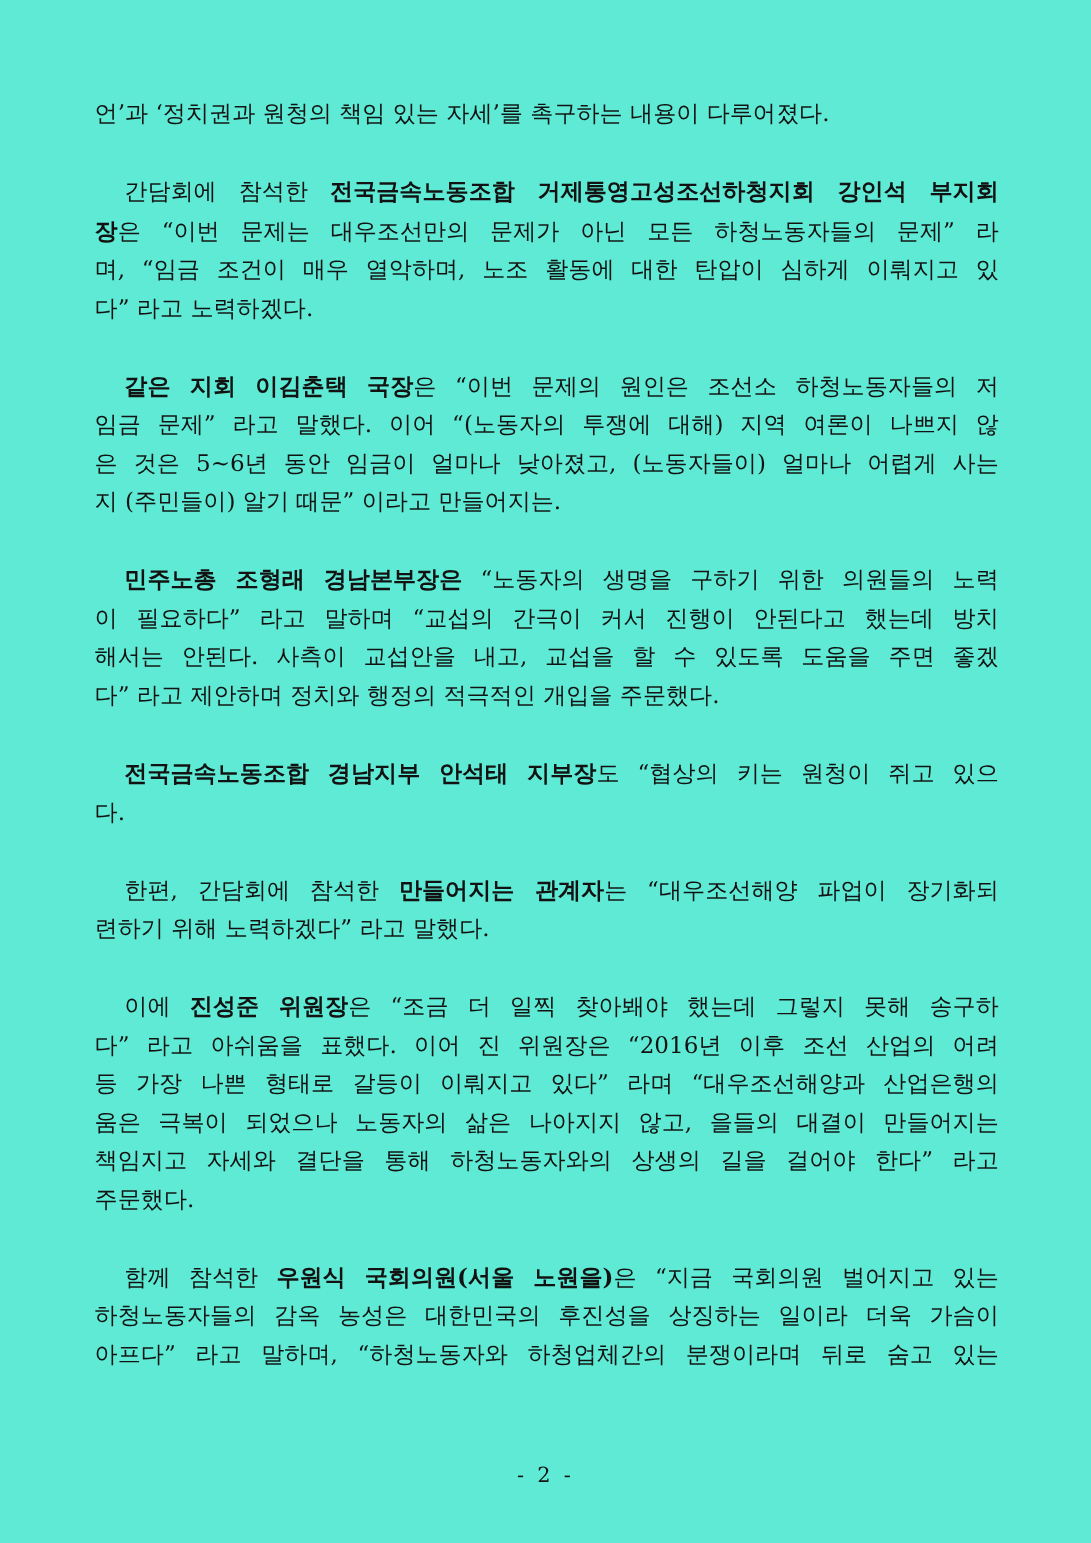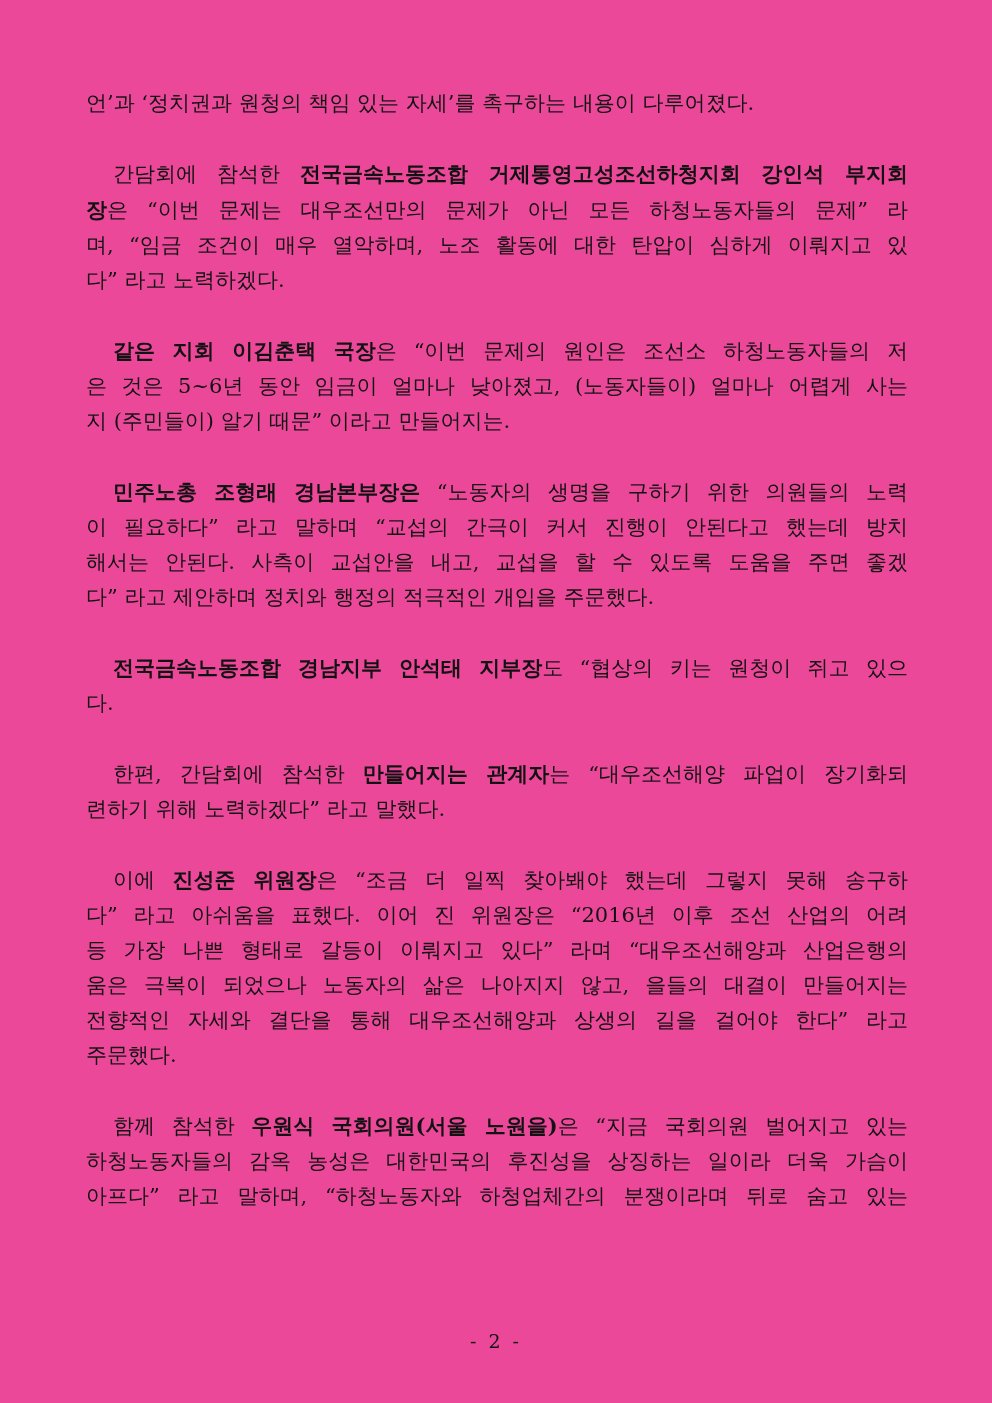--- a/index.html
+++ b/index.html
@@ -5,21 +5,21 @@
 <style>
   html, body {
     margin: 0;
     padding: 0;
     background: #ffffff;
   }
   .page {
     position: relative;
     width: 992px;
     height: 1403px;
-    background: #ec4899;
+    background: #5eead4;
     color: #121212;
     font-family: "DejaVu Serif", "Liberation Serif", serif;
     font-size: 21px;
     overflow: hidden;
     box-sizing: border-box;
   }
   .content {
     position: absolute;
     top: 86px;
     left: 86px;
@@ -62,20 +62,21 @@
         <div class="line lastline"><span class="reg">언’과 ‘정치권과 원청의 책임 있는 자세’를 촉구하는 내용이 다루어졌다.</span></div>
       </div>
       <div class="para">
         <div class="line indent"><span class="reg">간담회에 참석한 </span><span class="bold">전국금속노동조합 거제통영고성조선하청지회 강인석 부지회</span></div>
         <div class="line"><span class="bold">장</span><span class="reg">은 “이번 문제는 대우조선만의 문제가 아닌 모든 하청노동자들의 문제” 라</span></div>
         <div class="line"><span class="reg">며, “임금 조건이 매우 열악하며, 노조 활동에 대한 탄압이 심하게 이뤄지고 있</span></div>
         <div class="line lastline"><span class="reg">다” 라고 노력하겠다.</span></div>
       </div>
       <div class="para">
         <div class="line indent"><span class="bold">같은 지회 이김춘택 국장</span><span class="reg">은 “이번 문제의 원인은 조선소 하청노동자들의 저</span></div>
+        <div class="line"><span class="reg">임금 문제” 라고 말했다. 이어 “(노동자의 투쟁에 대해) 지역 여론이 나쁘지 않</span></div>
         <div class="line"><span class="reg">은 것은 5~6년 동안 임금이 얼마나 낮아졌고, (노동자들이) 얼마나 어렵게 사는</span></div>
         <div class="line lastline"><span class="reg">지 (주민들이) 알기 때문” 이라고 만들어지는.</span></div>
       </div>
       <div class="para">
         <div class="line indent"><span class="bold">민주노총 조형래 경남본부장은</span><span class="reg"> “노동자의 생명을 구하기 위한 의원들의 노력</span></div>
         <div class="line"><span class="reg">이 필요하다” 라고 말하며 “교섭의 간극이 커서 진행이 안된다고 했는데 방치</span></div>
         <div class="line"><span class="reg">해서는 안된다. 사측이 교섭안을 내고, 교섭을 할 수 있도록 도움을 주면 좋겠</span></div>
         <div class="line lastline"><span class="reg">다” 라고 제안하며 정치와 행정의 적극적인 개입을 주문했다.</span></div>
       </div>
       <div class="para">
@@ -84,21 +85,21 @@
       </div>
       <div class="para">
         <div class="line indent"><span class="reg">한편, 간담회에 참석한 </span><span class="bold">만들어지는 관계자</span><span class="reg">는 “대우조선해양 파업이 장기화되</span></div>
         <div class="line lastline"><span class="reg">련하기 위해 노력하겠다” 라고 말했다.</span></div>
       </div>
       <div class="para">
         <div class="line indent"><span class="reg">이에 </span><span class="bold">진성준 위원장</span><span class="reg">은 “조금 더 일찍 찾아봬야 했는데 그렇지 못해 송구하</span></div>
         <div class="line"><span class="reg">다” 라고 아쉬움을 표했다. 이어 진 위원장은 “2016년 이후 조선 산업의 어려</span></div>
         <div class="line"><span class="reg">등 가장 나쁜 형태로 갈등이 이뤄지고 있다” 라며 “대우조선해양과 산업은행의</span></div>
         <div class="line"><span class="reg">움은 극복이 되었으나 노동자의 삶은 나아지지 않고, 을들의 대결이 만들어지는</span></div>
-        <div class="line"><span class="reg">전향적인 자세와 결단을 통해 대우조선해양과 상생의 길을 걸어야 한다” 라고</span></div>
+        <div class="line"><span class="reg">책임지고 자세와 결단을 통해 하청노동자와의 상생의 길을 걸어야 한다” 라고</span></div>
         <div class="line lastline"><span class="reg">주문했다.</span></div>
       </div>
       <div class="para">
         <div class="line indent"><span class="reg">함께 참석한 </span><span class="bold">우원식 국회의원(서울 노원을)</span><span class="reg">은 “지금 국회의원 벌어지고 있는</span></div>
         <div class="line"><span class="reg">하청노동자들의 감옥 농성은 대한민국의 후진성을 상징하는 일이라 더욱 가슴이</span></div>
         <div class="line"><span class="reg">아프다” 라고 말하며, “하청노동자와 하청업체간의 분쟁이라며 뒤로 숨고 있는</span></div>
       </div>
     </div>
   <div class="footer">- 2 -</div>
 </div>

